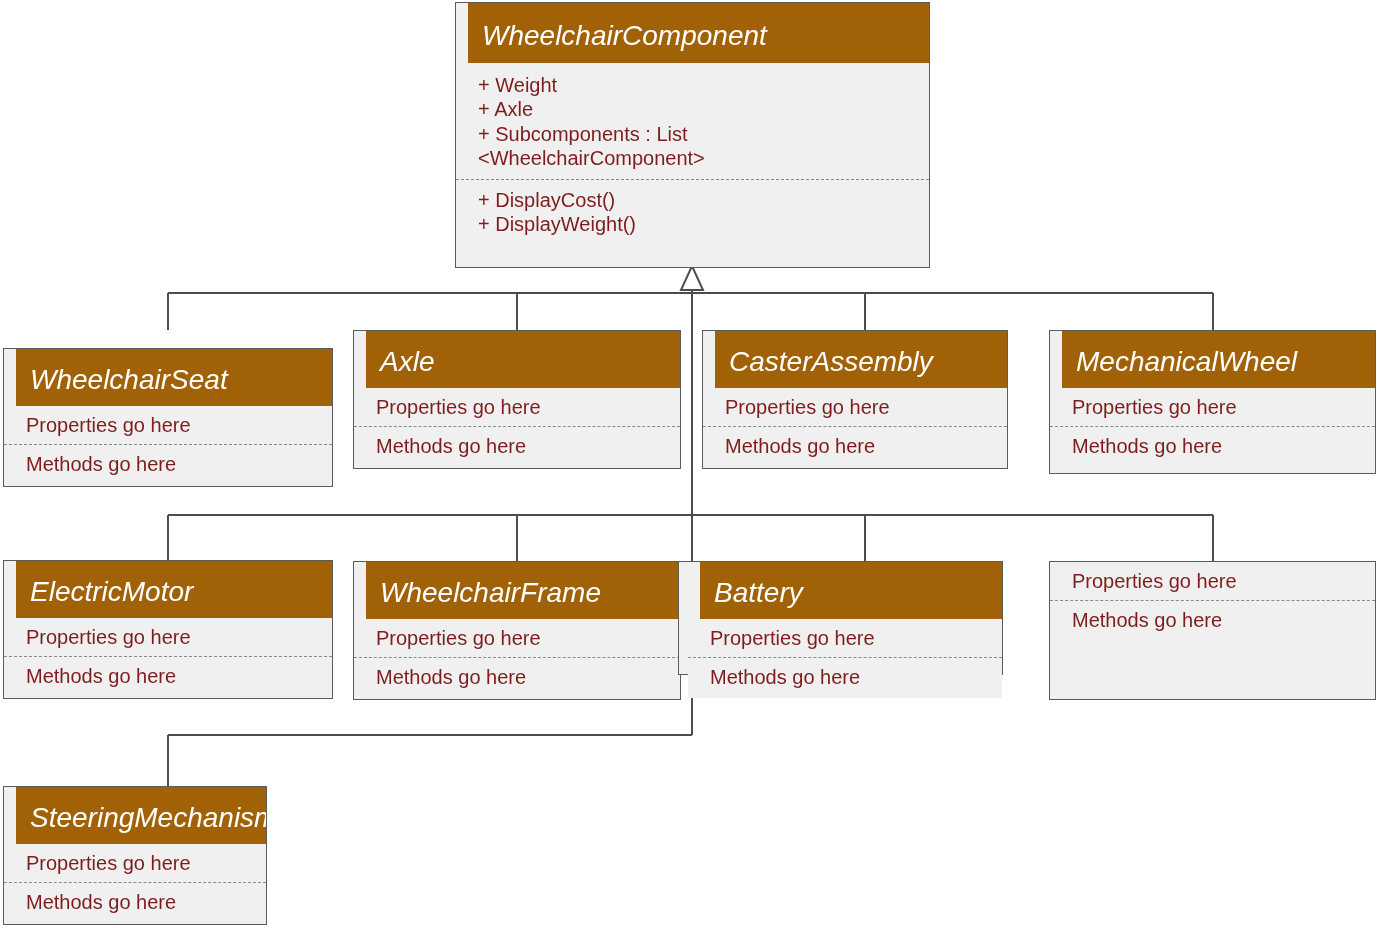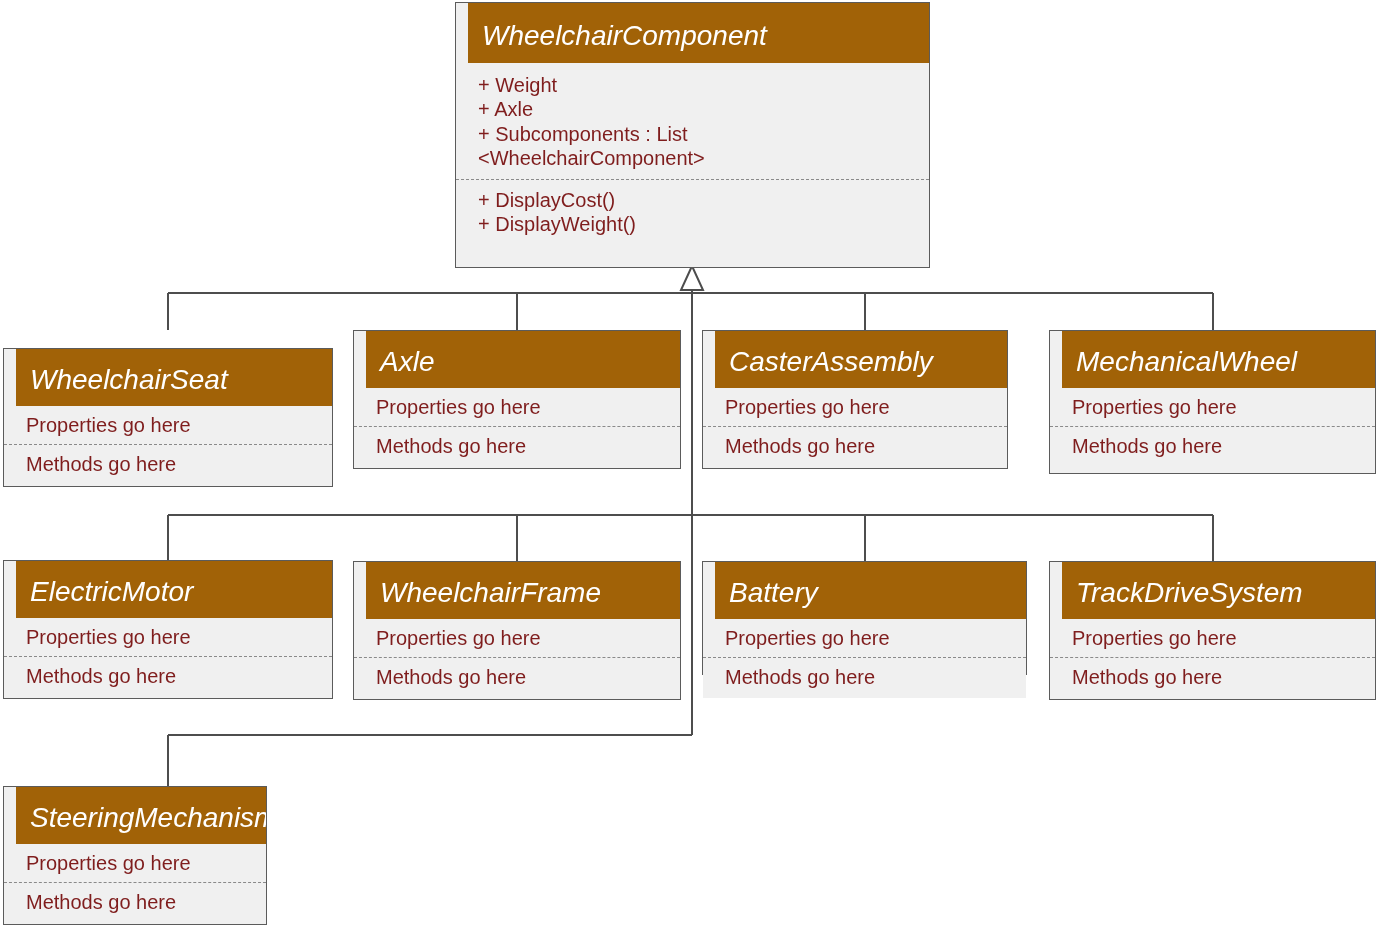--- a/index.html
+++ b/index.html
@@ -79,21 +79,21 @@
   .leaf .comp-props { padding: 7px 12px 7px 22px; }
   .leaf .comp-methods { padding: 7px 12px 8px 22px; }
 
   #class-wheelchairseat    { left: 3px;    top: 348px; width: 330px; height: 139px; }
   #class-axle              { left: 353px;  top: 330px; width: 328px; height: 139px; }
   #class-casterassembly    { left: 702px;  top: 330px; width: 306px; height: 139px; }
   #class-mechanicalwheel   { left: 1049px; top: 330px; width: 327px; height: 144px; }
 
   #class-electricmotor     { left: 3px;    top: 560px; width: 330px; height: 139px; }
   #class-wheelchairframe   { left: 353px;  top: 561px; width: 328px; height: 139px; }
-  #class-battery           { left: 702px;  top: 561px; width: 325px; height: 114px; }
+  #class-battery           { left: 678px;  top: 561px; width: 325px; height: 114px; padding-left: 9px; }
   #class-trackdrivesystem  { left: 1049px; top: 561px; width: 327px; height: 139px; }
 
   #class-steeringmechanism { left: 3px;    top: 786px; width: 264px; height: 139px; }
 </style>
 </head>
 <body>
 
 <div id="diagram-canvas">
 
   <svg id="connector-layer" viewBox="0 0 1379 928" width="1379" height="928">
@@ -170,21 +170,20 @@
     <div class="uml-compartment comp-methods dashed-top">Methods go here</div>
   </div>
 
   <div class="uml-class leaf" id="class-battery">
     <div class="uml-header">Battery</div>
     <div class="uml-compartment comp-props">Properties go here</div>
     <div class="uml-compartment comp-methods dashed-top">Methods go here</div>
   </div>
 
   <div class="uml-class leaf" id="class-trackdrivesystem">
-    <div class="uml-header">TrackDriveSystem</div>
     <div class="uml-compartment comp-props">Properties go here</div>
     <div class="uml-compartment comp-methods dashed-top">Methods go here</div>
   </div>
 
   <div class="uml-class leaf" id="class-steeringmechanism">
     <div class="uml-header">SteeringMechanism</div>
     <div class="uml-compartment comp-props">Properties go here</div>
     <div class="uml-compartment comp-methods dashed-top">Methods go here</div>
   </div>
 

